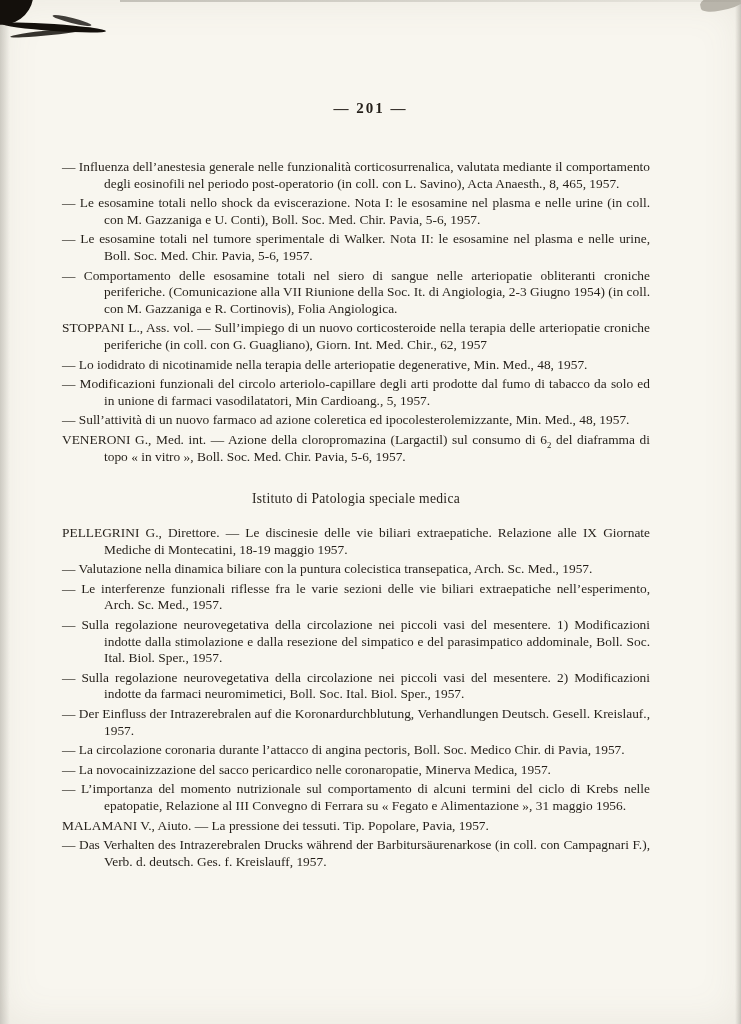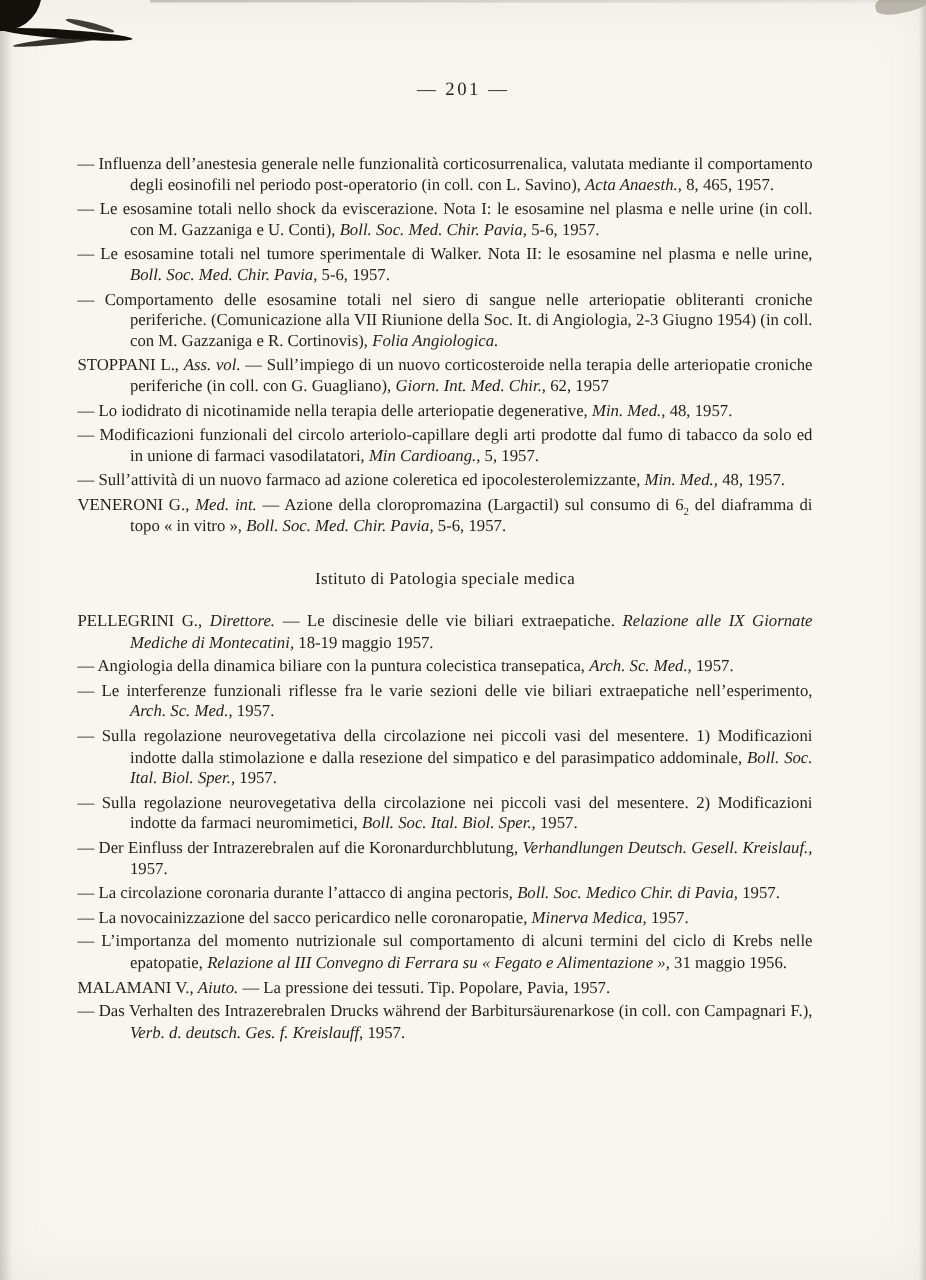--- a/index.html
+++ b/index.html
@@ -27,40 +27,40 @@
   .artifact{position:absolute;background:#14100c;pointer-events:none;}
   .art-corner{left:-14px;top:-18px;width:46px;height:44px;border-radius:0 0 70% 10%;transform:rotate(8deg);}
   .art-scribble-1{left:2px;top:24px;width:104px;height:7px;border-radius:50%;transform:rotate(4deg);}
   .art-scribble-2{left:10px;top:30px;width:82px;height:5px;border-radius:50%;transform:rotate(-6deg);opacity:.85;}
   .art-scribble-3{left:52px;top:18px;width:40px;height:5px;border-radius:50%;transform:rotate(14deg);opacity:.8;}
   .art-top-right{left:700px;top:-6px;width:44px;height:16px;background:#b9b5ab;border-radius:40%;transform:rotate(-12deg);}
   .art-top-edge{left:120px;top:-3px;width:620px;height:5px;background:linear-gradient(to right, rgba(60,55,45,.25), rgba(60,55,45,.05));}
 
   .page-number{
     text-align:center;
-    padding-top:64px;
+    padding-top:100px;
     margin:0;
     font-size:15px;
-    font-weight:normal;
+    font-weight:bold;
     letter-spacing:2px;
   }
   .content{
     margin:42px 0 0 62px;
     width:588px;
   }
   .entry{
     margin:0 0 3px 0;
     font-size:13.4px;
     line-height:16.6px;
     text-align:justify;
     padding-left:42px;
     text-indent:-42px;
   }
   .entry.gap{}
-  .it{font-style:italic;}
+  .it{}
   sub{font-size:0.65em;line-height:0;}
   .section-heading{
     text-align:center;
     font-weight:normal;
     font-size:13.6px;
     margin:26px 0 18px 0;
     letter-spacing:0.3px;
   }
 </style>
 </head>
@@ -88,21 +88,21 @@
       <p class="entry"><span>— Le esosamine totali nello shock da eviscerazione. Nota I: le esosamine nel plasma e nelle urine (in coll. con M. Gazzaniga e U. Conti), </span><span class="it">Boll. Soc. Med. Chir. Pavia,</span><span> 5-6, 1957.</span></p>
       <p class="entry"><span>— Le esosamine totali nel tumore sperimentale di Walker. Nota II: le esosamine nel plasma e nelle urine, </span><span class="it">Boll. Soc. Med. Chir. Pavia,</span><span> 5-6, 1957.</span></p>
       <p class="entry"><span>— Comportamento delle esosamine totali nel siero di sangue nelle arteriopatie obliteranti croniche periferiche. (Comunicazione alla VII Riunione della Soc. It. di Angiologia, 2-3 Giugno 1954) (in coll. con M. Gazzaniga e R. Cortinovis), </span><span class="it">Folia Angiologica.</span></p>
       <p class="entry gap"><span>STOPPANI L., </span><span class="it">Ass. vol.</span><span> — Sull’impiego di un nuovo corticosteroide nella terapia delle arteriopatie croniche periferiche (in coll. con G. Guagliano), </span><span class="it">Giorn. Int. Med. Chir.,</span><span> 62, 1957</span></p>
       <p class="entry"><span>— Lo iodidrato di nicotinamide nella terapia delle arteriopatie degenerative, </span><span class="it">Min. Med.,</span><span> 48, 1957.</span></p>
       <p class="entry"><span>— Modificazioni funzionali del circolo arteriolo-capillare degli arti prodotte dal fumo di tabacco da solo ed in unione di farmaci vasodilatatori, </span><span class="it">Min Cardioang.,</span><span> 5, 1957.</span></p>
       <p class="entry"><span>— Sull’attività di un nuovo farmaco ad azione coleretica ed ipocolesterolemizzante, </span><span class="it">Min. Med.,</span><span> 48, 1957.</span></p>
       <p class="entry gap"><span>VENERONI G., </span><span class="it">Med. int.</span><span> — Azione della cloropromazina (Largactil) sul consumo di 6</span><sub>2</sub><span> del diaframma di topo « in vitro », </span><span class="it">Boll. Soc. Med. Chir. Pavia,</span><span> 5-6, 1957.</span></p>
       <div class="section-heading">Istituto di Patologia speciale medica</div>
       <p class="entry gap"><span>PELLEGRINI G., </span><span class="it">Direttore.</span><span> — Le discinesie delle vie biliari extraepatiche. </span><span class="it">Relazione alle IX Giornate Mediche di Montecatini,</span><span> 18-19 maggio 1957.</span></p>
-      <p class="entry"><span>— Angiologia della dinamica biliare con la puntura colecistica transepatica, </span><span class="it">Arch. Sc. Med.,</span><span> 1957.</span></p>
+      <p class="entry"><span>— Valutazione nella dinamica biliare con la puntura colecistica transepatica, </span><span class="it">Arch. Sc. Med.,</span><span> 1957.</span></p>
       <p class="entry"><span>— Le interferenze funzionali riflesse fra le varie sezioni delle vie biliari extraepatiche nell’esperimento, </span><span class="it">Arch. Sc. Med.,</span><span> 1957.</span></p>
       <p class="entry"><span>— Sulla regolazione neurovegetativa della circolazione nei piccoli vasi del mesentere. 1) Modificazioni indotte dalla stimolazione e dalla resezione del simpatico e del parasimpatico addominale, </span><span class="it">Boll. Soc. Ital. Biol. Sper.,</span><span> 1957.</span></p>
       <p class="entry"><span>— Sulla regolazione neurovegetativa della circolazione nei piccoli vasi del mesentere. 2) Modificazioni indotte da farmaci neuromimetici, </span><span class="it">Boll. Soc. Ital. Biol. Sper.,</span><span> 1957.</span></p>
       <p class="entry"><span>— Der Einfluss der Intrazerebralen auf die Koronardurchblutung, </span><span class="it">Verhandlungen Deutsch. Gesell. Kreislauf.,</span><span> 1957.</span></p>
       <p class="entry"><span>— La circolazione coronaria durante l’attacco di angina pectoris, </span><span class="it">Boll. Soc. Medico Chir. di Pavia,</span><span> 1957.</span></p>
       <p class="entry"><span>— La novocainizzazione del sacco pericardico nelle coronaropatie, </span><span class="it">Minerva Medica,</span><span> 1957.</span></p>
       <p class="entry"><span>— L’importanza del momento nutrizionale sul comportamento di alcuni termini del ciclo di Krebs nelle epatopatie, </span><span class="it">Relazione al III Convegno di Ferrara su « Fegato e Alimentazione »,</span><span> 31 maggio 1956.</span></p>
       <p class="entry gap"><span>MALAMANI V., </span><span class="it">Aiuto.</span><span> — La pressione dei tessuti. Tip. Popolare, Pavia, 1957.</span></p>
       <p class="entry"><span>— Das Verhalten des Intrazerebralen Drucks während der Barbitursäurenarkose (in coll. con Campagnari F.), </span><span class="it">Verb. d. deutsch. Ges. f. Kreislauff,</span><span> 1957.</span></p>
     </div>

